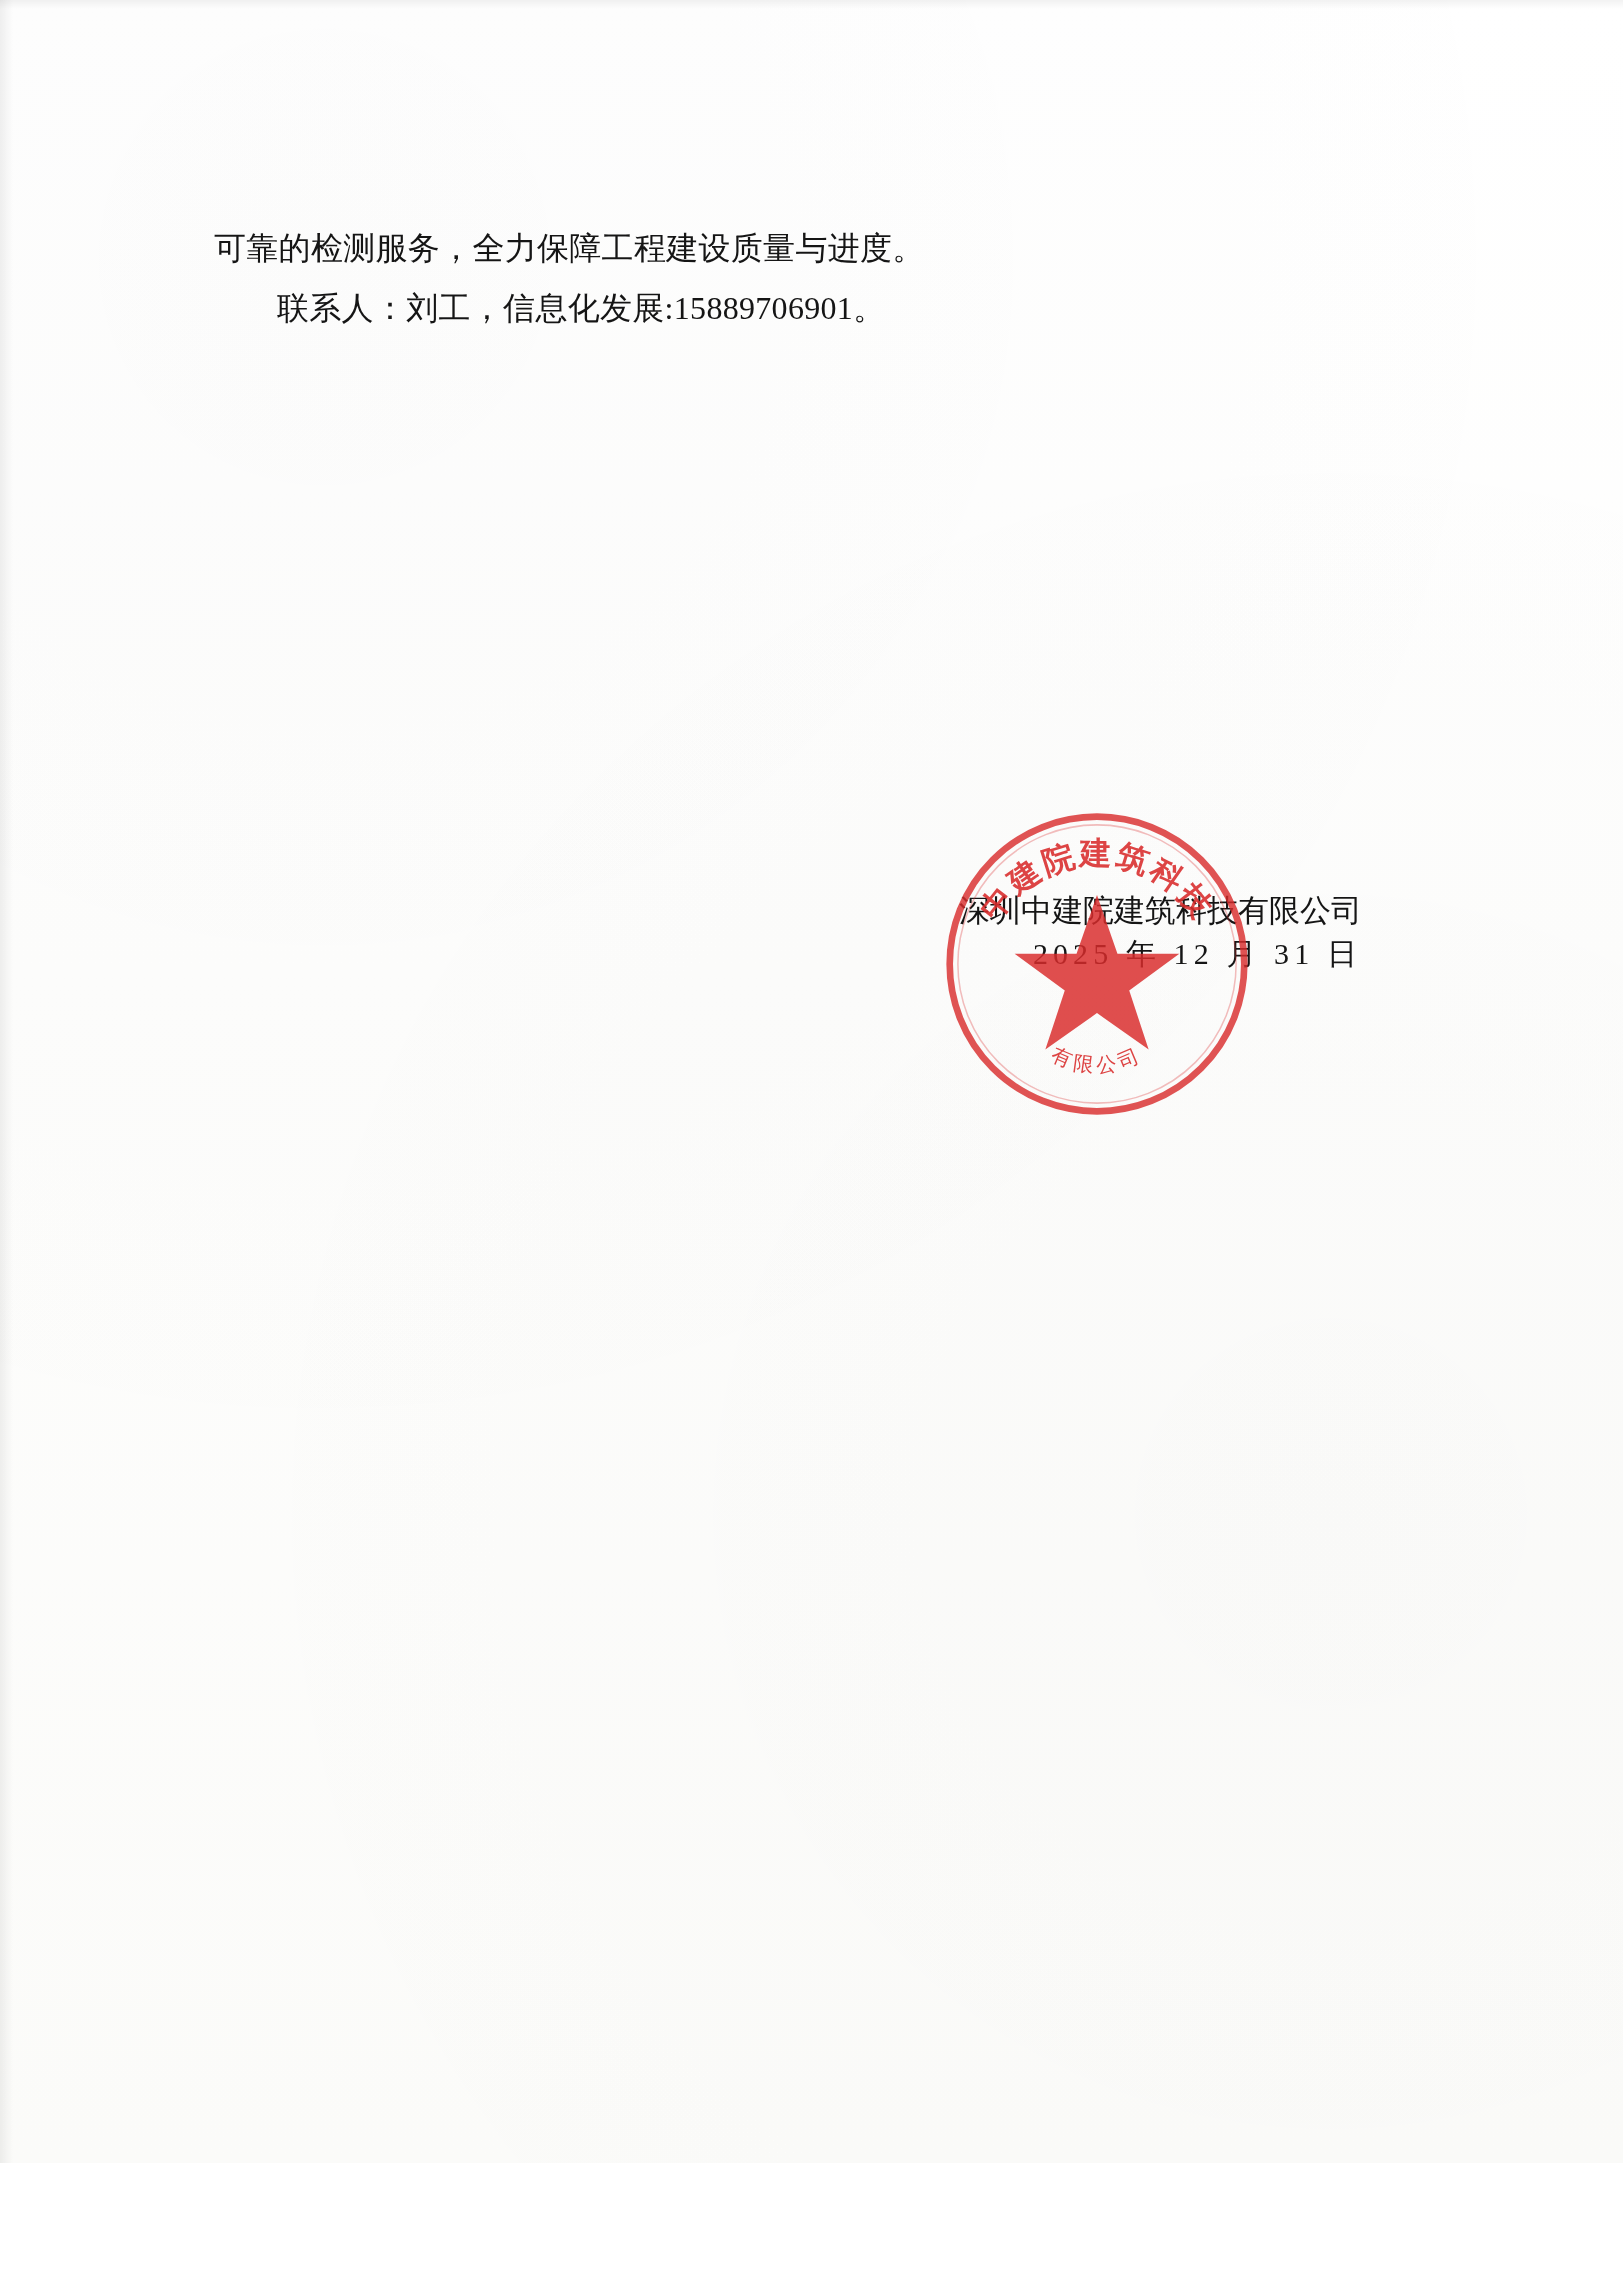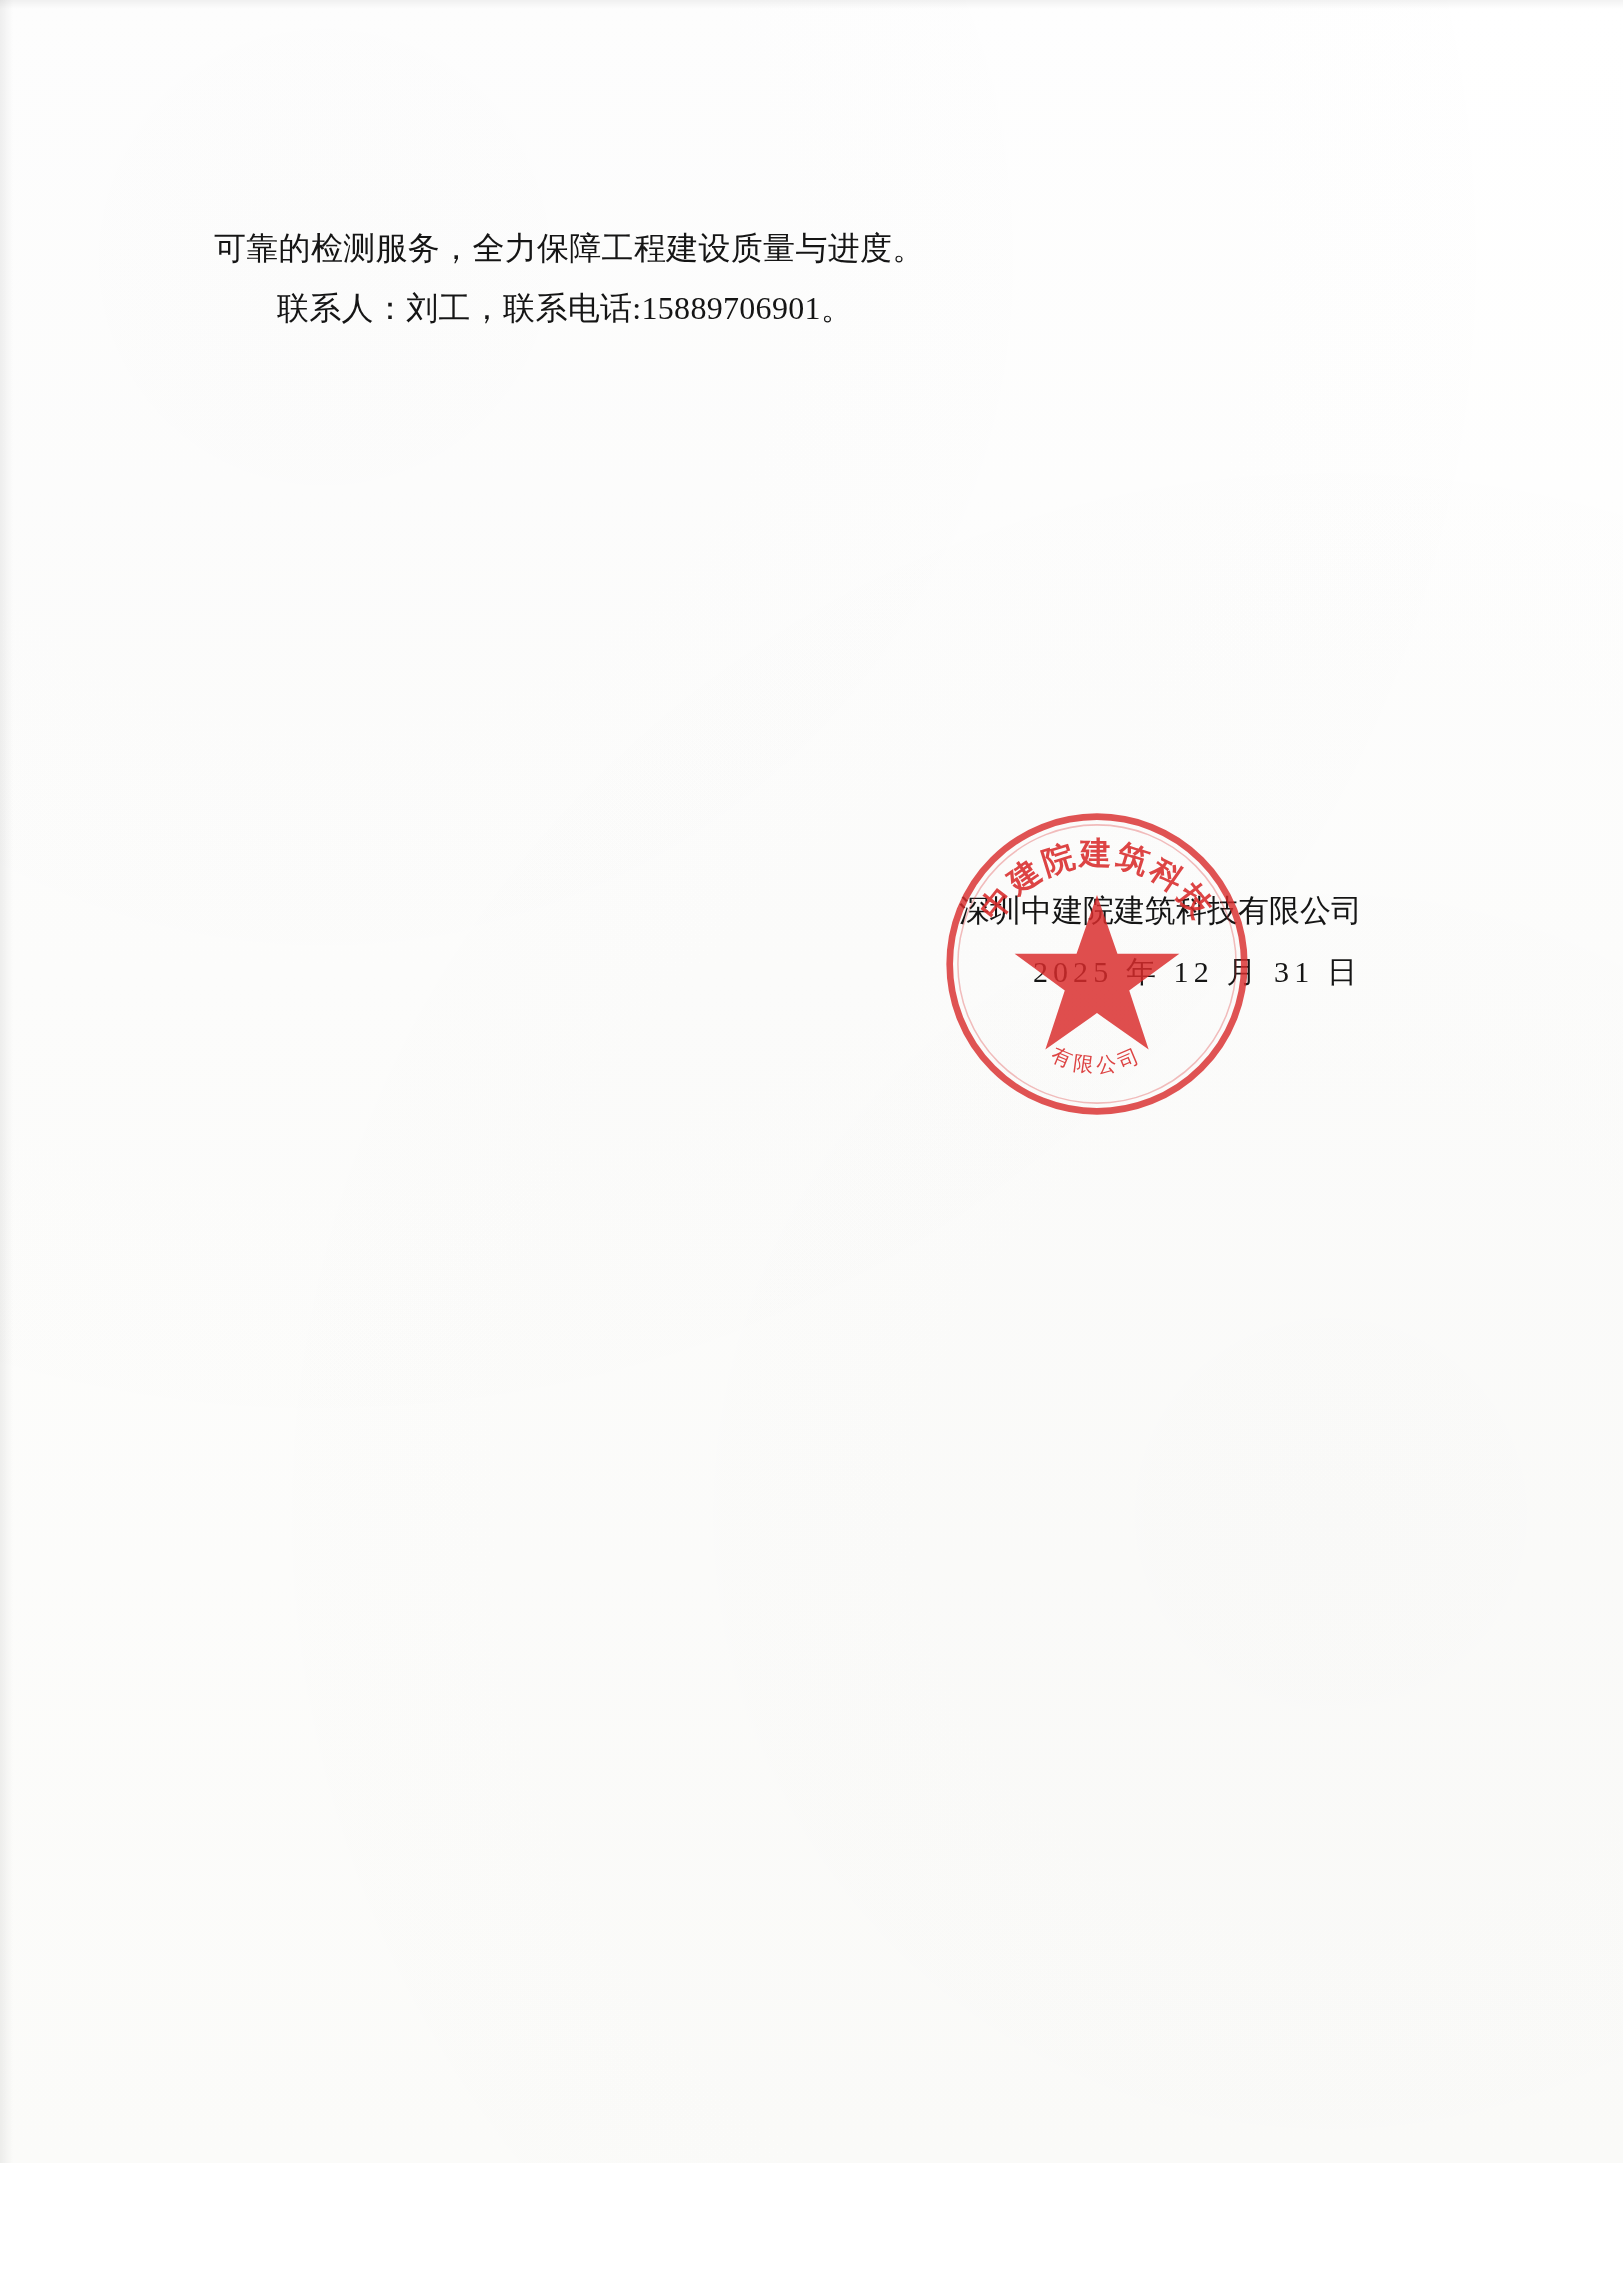--- a/index.html
+++ b/index.html
@@ -66,21 +66,21 @@
     color: #151515;
   }
   .sig-company {
     font-size: 31px;
     line-height: 1.25;
     white-space: nowrap;
   }
   .sig-date {
     font-size: 30px;
     line-height: 1.25;
-    margin-top: 22px;
+    margin-top: 4px;
     margin-left: 111px;
     letter-spacing: 5.1px;
     white-space: nowrap;
   }
 
   
   .seal {
     position: absolute;
     left: 941px;
     top: 808px;
@@ -108,21 +108,21 @@
 </head>
 <body>
 
 <div class="page">
   <div class="page-bg"></div>
   <div class="edge-shadow-left"></div>
   <div class="edge-shadow-top"></div>
 
   <div class="body-text">
     <p class="para">可靠的检测服务，全力保障工程建设质量与进度。</p>
-    <p class="para indent">联系人：刘工，联系电话:15889706901。</p>
+    <p class="para indent">联系人：刘工，信息化发展:15889706901。</p>
   </div>
 
   <div class="sig-block">
     <div class="sig-company">深圳中建院建筑科技有限公司</div>
     <div class="sig-date">2025 年 12 月 31 日</div>
   </div>
 
   <div class="seal">
     <svg viewBox="0 0 610 610" xmlns="http://www.w3.org/2000/svg">
       <defs>

